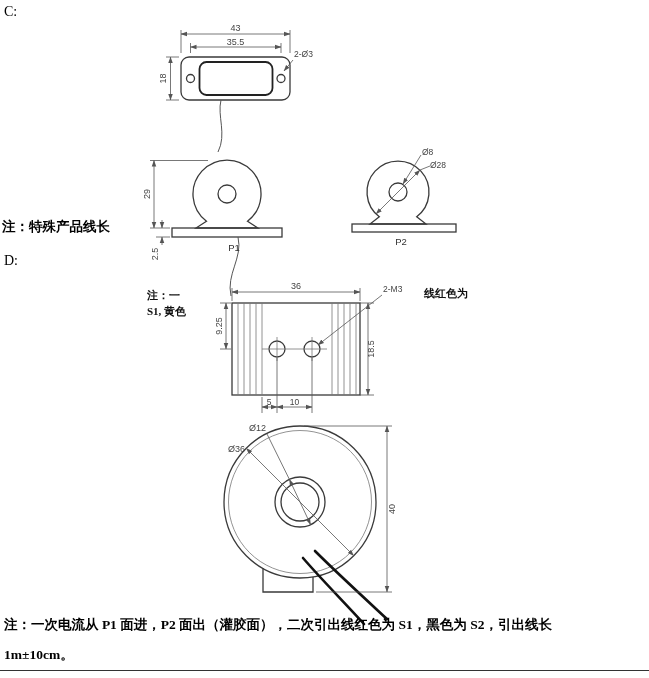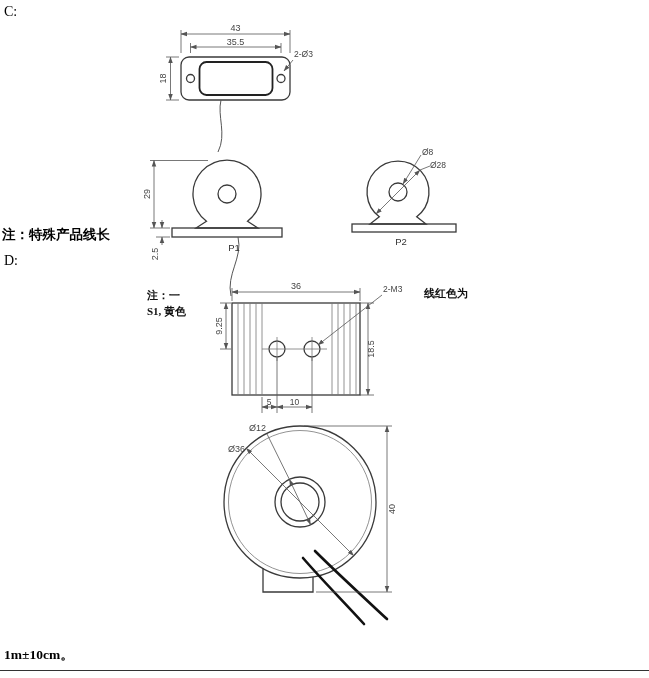--- a/index.html
+++ b/index.html
@@ -159,22 +159,23 @@
       </g>
     </g>
 
     <text class="cntxt" x="147" y="299">注：一</text>
     <text class="cntxt" x="147" y="315">S1, 黄色</text>
     <text class="cntxt" x="424" y="297">线红色为</text>
   </svg>
 
   <div class="abs sec-label" style="left:4px; top:4px;">C:</div>
 
-  <div class="abs cn-note" style="left:2px; top:226px;">注：特殊产品线长</div>
+  <div class="abs cn-note" style="left:2px; top:218px;">注：特殊产品线长</div>
 
   <div class="abs sec-label" style="left:4px; top:253px;">D:</div>
 
+  <div class="abs cn-note" style="left:4px; top:616px; width:636px;">注：一次电流从 P1 面进，P2 面出（灌胶面），二次引出线红色为 S1，黑色为 S2，引出线长</div>
 
   <div class="abs cn-note" style="left:4px; top:646px;">1m±10cm。</div>
 
   <div class="hrule"></div>
 
 </div>
 
 </body></html>

